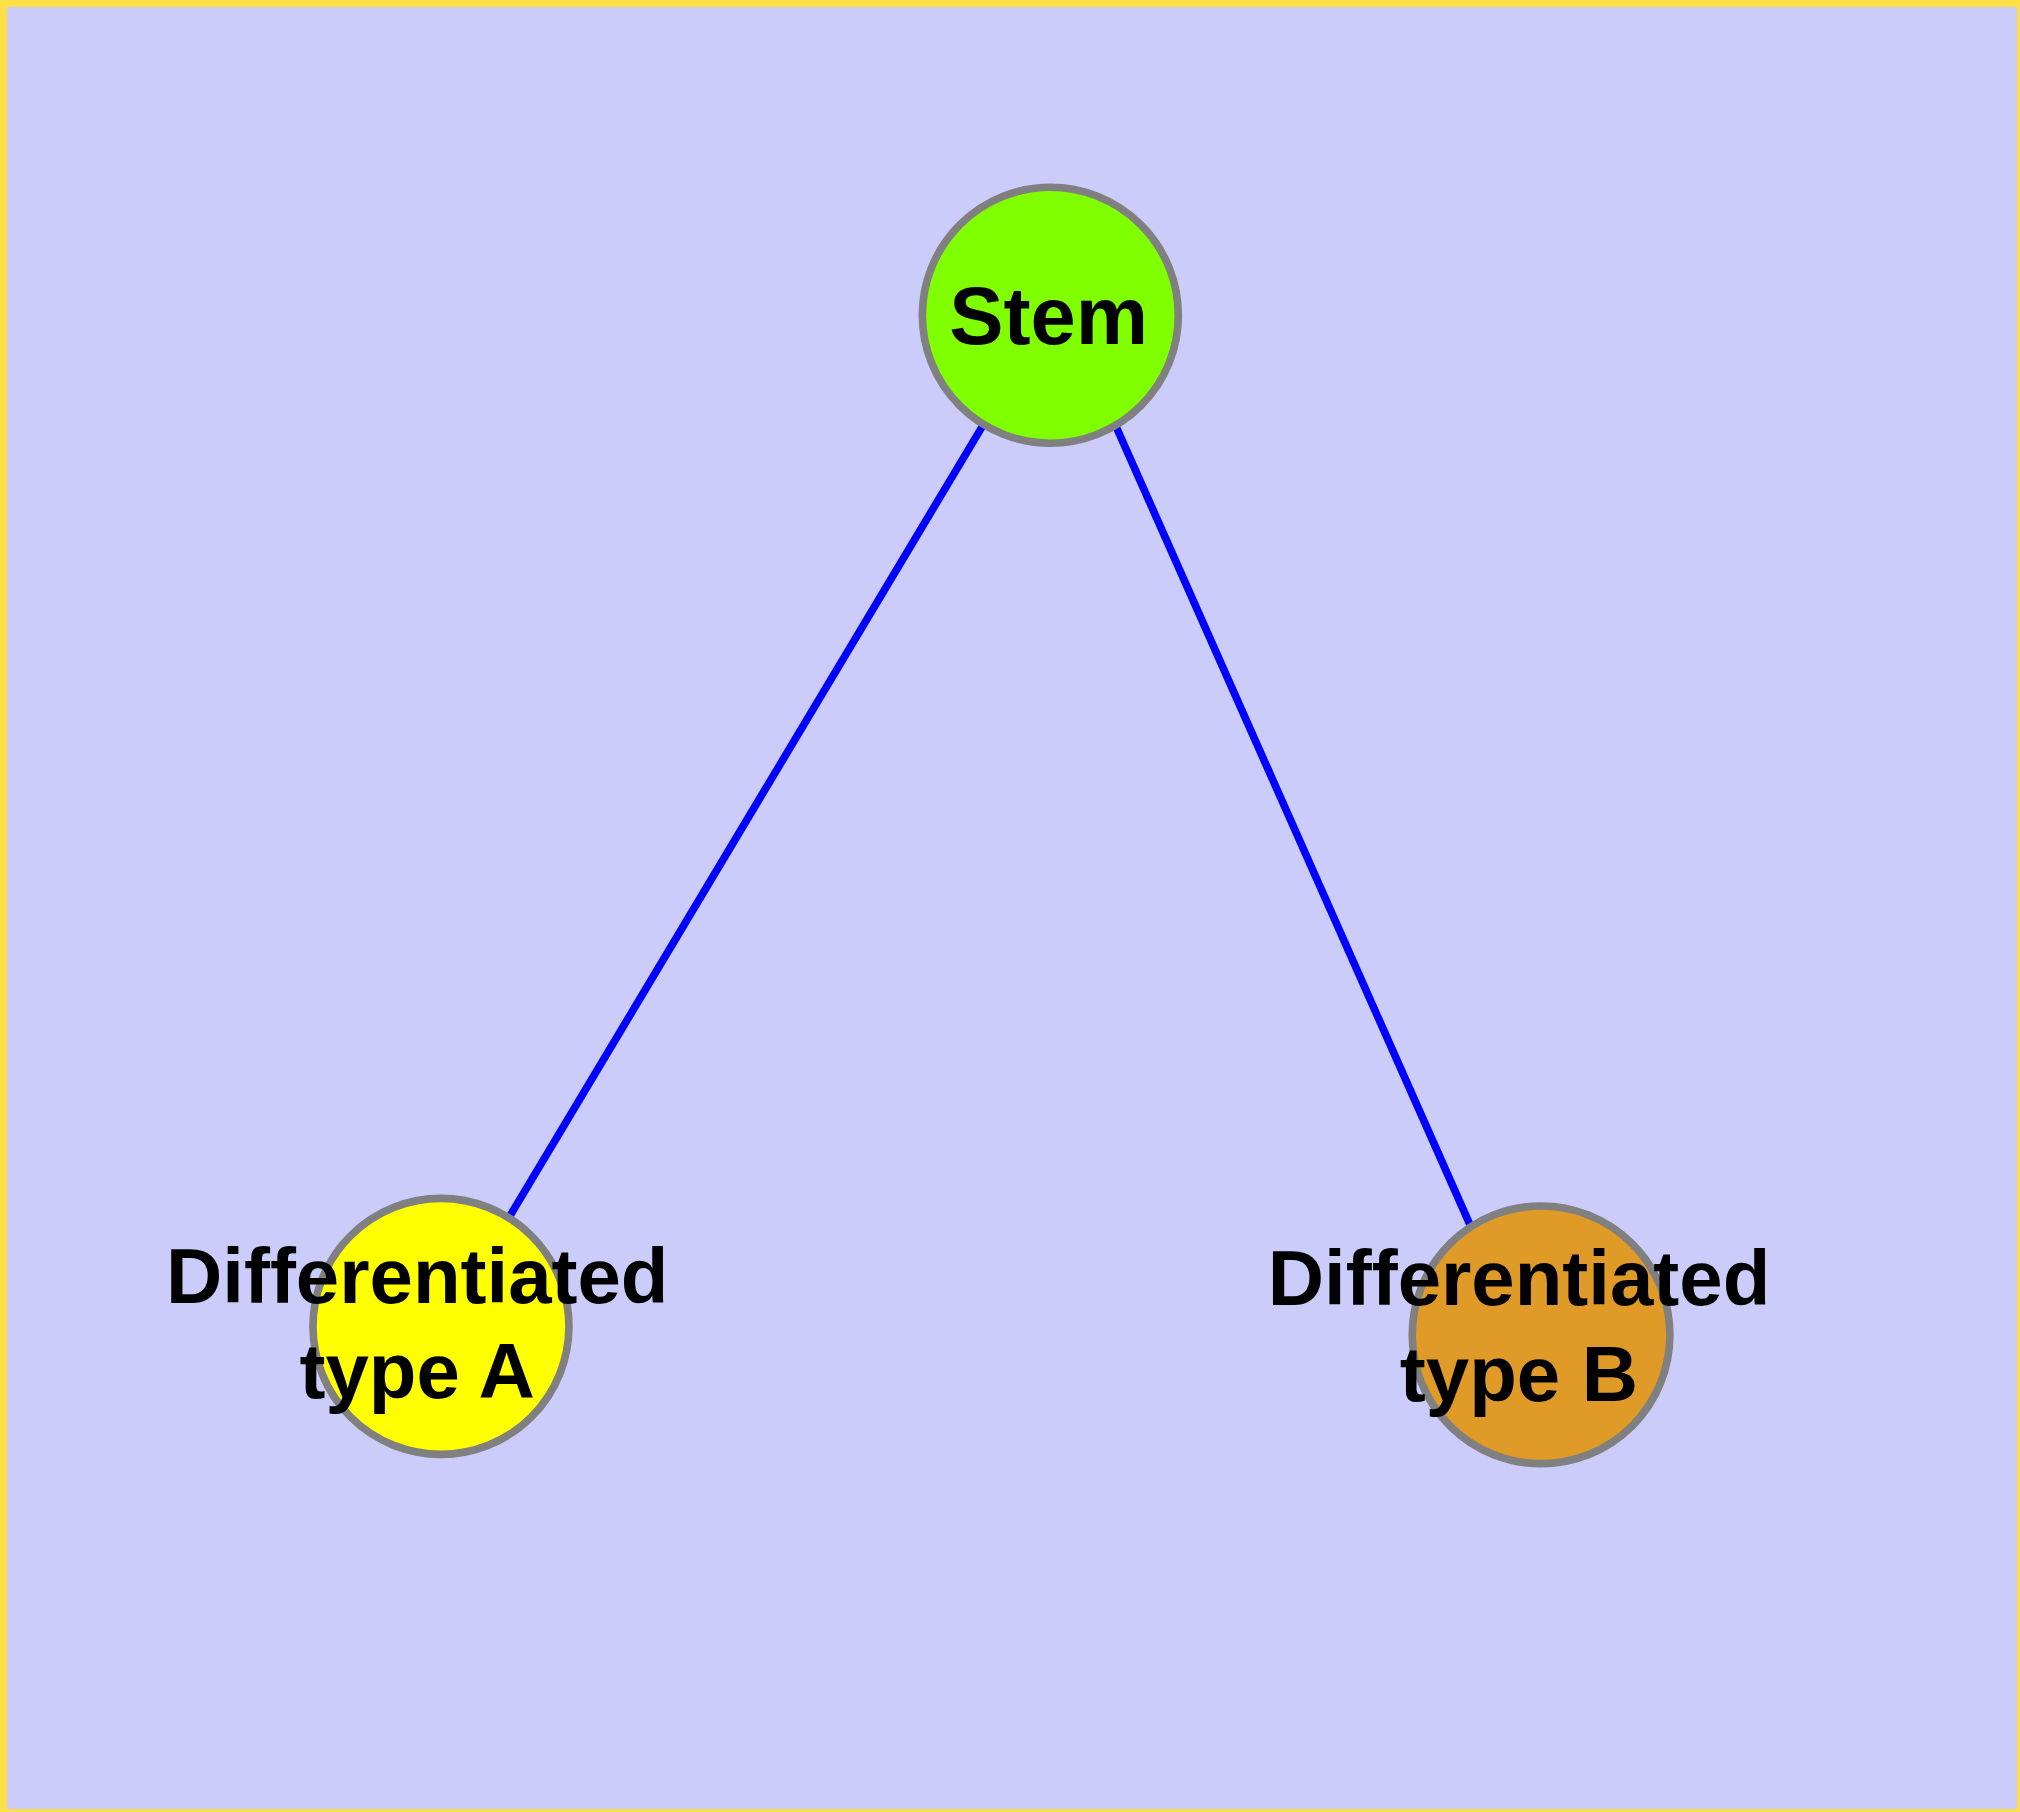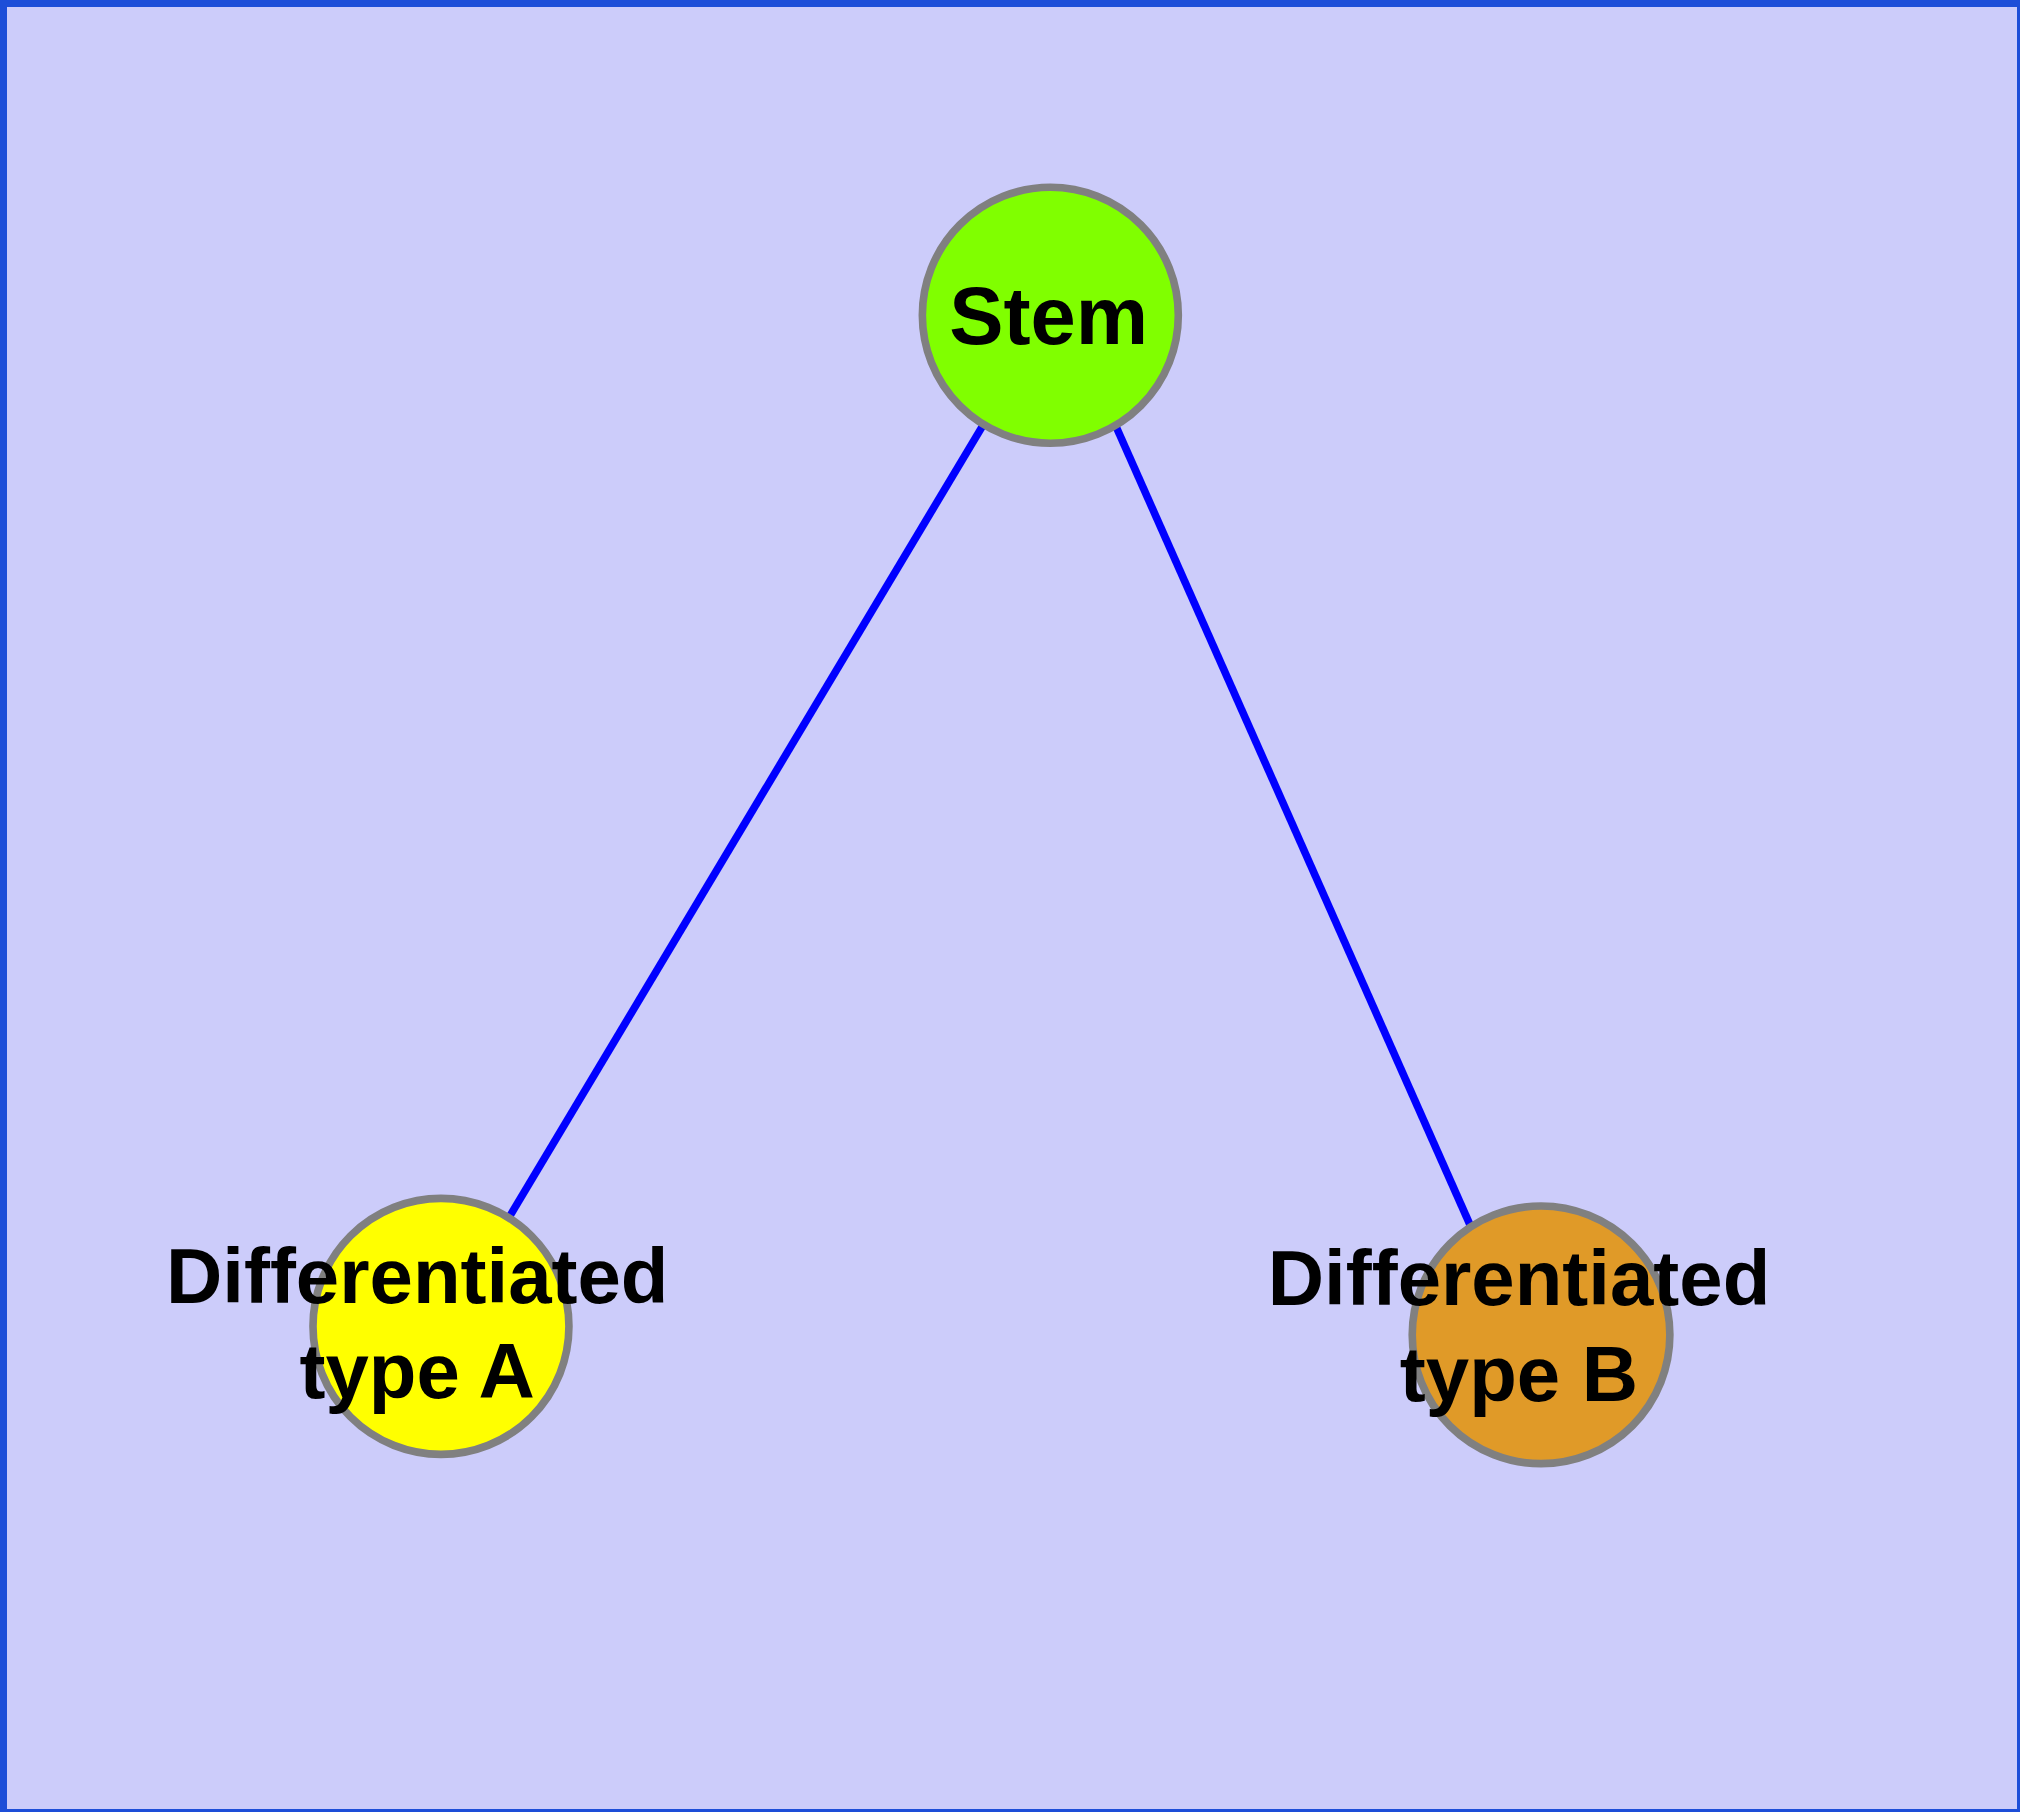--- a/index.html
+++ b/index.html
@@ -10,21 +10,21 @@
   body {
     width: 2021px;
     height: 1812px;
     overflow: hidden;
     font-family: "Liberation Sans", sans-serif;
   }
   #canvas {
     position: relative;
     width: 2021px;
     height: 1812px;
-    background: #1d4ed8;
+    background: #fde047;
   }
   #plot-bg {
     position: absolute;
     left: 6.8px;
     top: 6.8px;
     width: 2010px;
     height: 1802px;
     background: #ccccfa;
   }
   #graph-svg {

